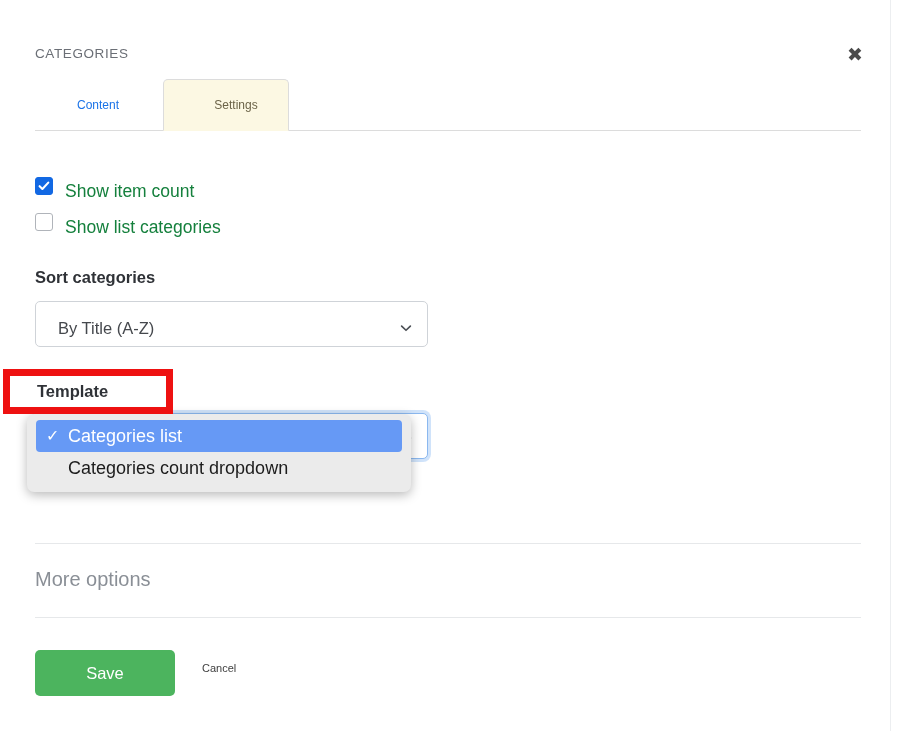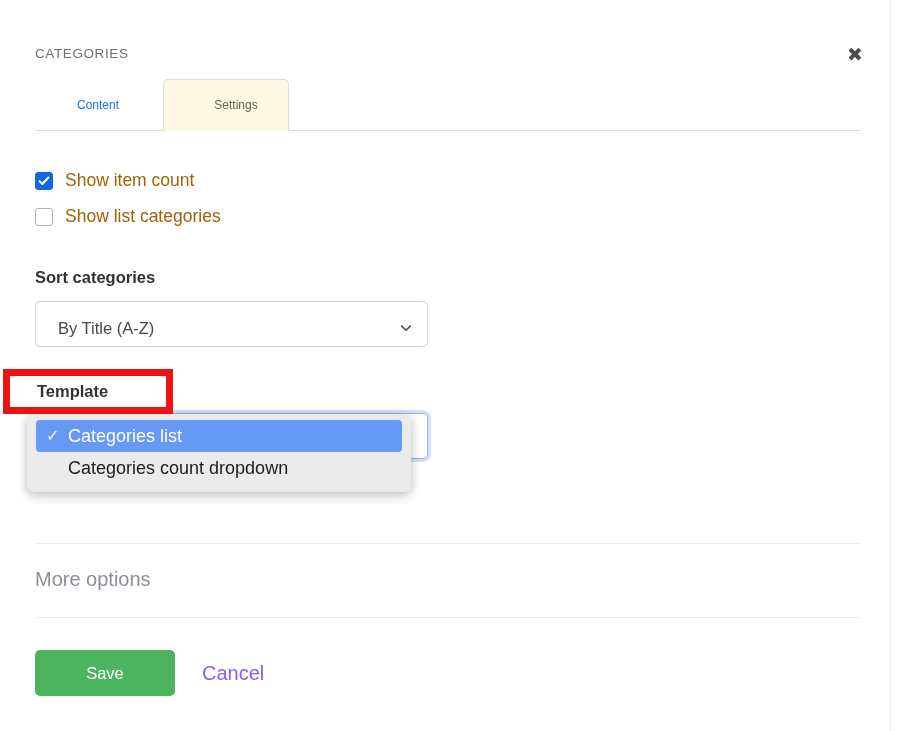--- a/index.html
+++ b/index.html
@@ -128,21 +128,22 @@
     background: #ffffff;
     border: 1.5px solid #b0b4ba;
   }
   .cbox.on {
     background: #1268e3;
     border: 1.5px solid #1268e3;
   }
   .cbox.on svg { display: block; }
   .check-label {
     font-size: 17.5px;
-    color: #a16207;
+    color: #15803d;
+    margin-top: 11px;
   }
 
   
   .field-label {
     position: absolute;
     left: 35px;
     font-size: 16.5px;
     font-weight: bold;
     color: #2f3237;
   }
@@ -258,22 +259,22 @@
     border: none;
     border-radius: 5px;
     color: #ffffff;
     font-size: 16.5px;
     font-family: "Liberation Sans", sans-serif;
     cursor: pointer;
   }
   #cancel-link {
     position: absolute;
     left: 202px; top: 662px;
-    font-size: 20px;
-    color: #8b5cf6;
+    font-size: 11px;
+    color: #404040;
     cursor: pointer;
     user-select: none;
   }
   #advanced-button {
     position: absolute;
     left: 757px; top: 657px;
     width: 104px; height: 40px;
     background: #ffffff;
     border: 1px solid #cfd3d8;
     border-radius: 5px;

